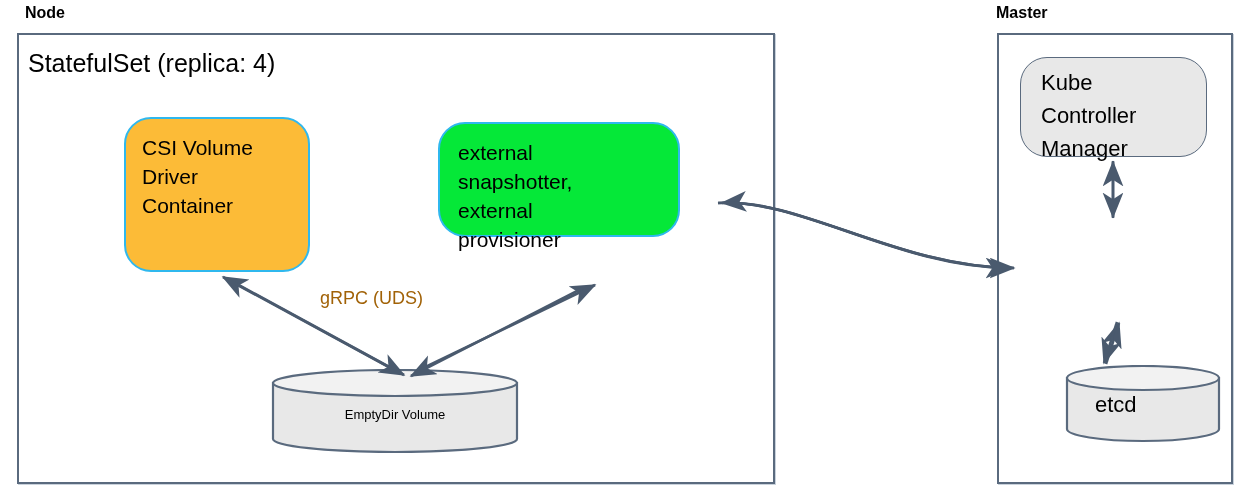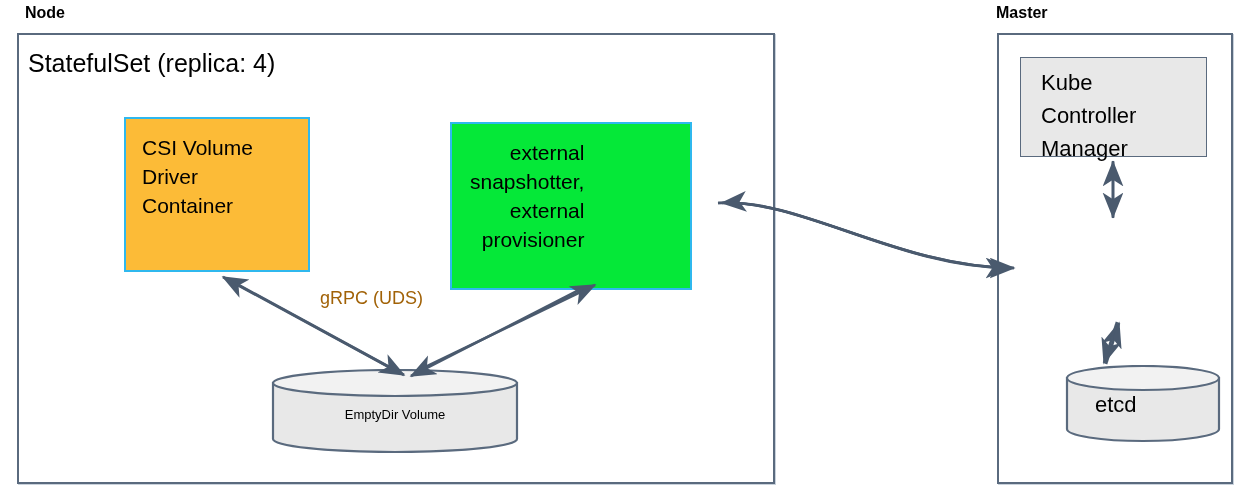--- a/index.html
+++ b/index.html
@@ -48,20 +48,21 @@
     line-height: 28px;
     color: #000;
     white-space: nowrap;
   }
   .box {
     position: absolute;
     box-sizing: border-box;
     display: flex;
     align-items: flex-start;
     justify-content: flex-start;
+    border-radius: 27px;
   }
   .box-text {
     font-size: 21px;
     line-height: 29px;
     color: #000;
     white-space: pre-line;
   }
   .box-orange {
     background: #fcbb37;
     border: 2px solid #2fb8ee;
@@ -114,21 +115,21 @@
   <div class="panel" style="left:17px; top:33px; width:758px; height:451px;"></div>
 
   <div class="panel-title" style="left:28px; top:49px;">StatefulSet (replica: 4)</div>
 
   <div class="box box-orange" style="left:124px; top:117px; width:186px; height:155px;">
     <div class="box-text">CSI Volume
 Driver
 Container</div>
   </div>
 
-  <div class="box box-green" style="left:450px; top:122px; width:242px; height:168px;text-align:right;">
+  <div class="box box-green" style="left:438px; top:122px; width:242px; height:115px;">
     <div class="box-text">external
 snapshotter,
 external
 provisioner</div>
   </div>
 
   <div class="cylinder" style="left:271px; top:369px; width:248px; height:84px;">
     <svg width="248" height="84" viewBox="0 0 248 84">
       <path d="M2,14 L2,70 A122,13 0 0 0 246,70 L246,14 Z" fill="#e8e8e8" stroke="#5a6a7e" stroke-width="2.2"></path>
       <ellipse cx="124" cy="14" rx="122" ry="13" fill="#f2f2f2" stroke="#5a6a7e" stroke-width="2.2"></ellipse>

